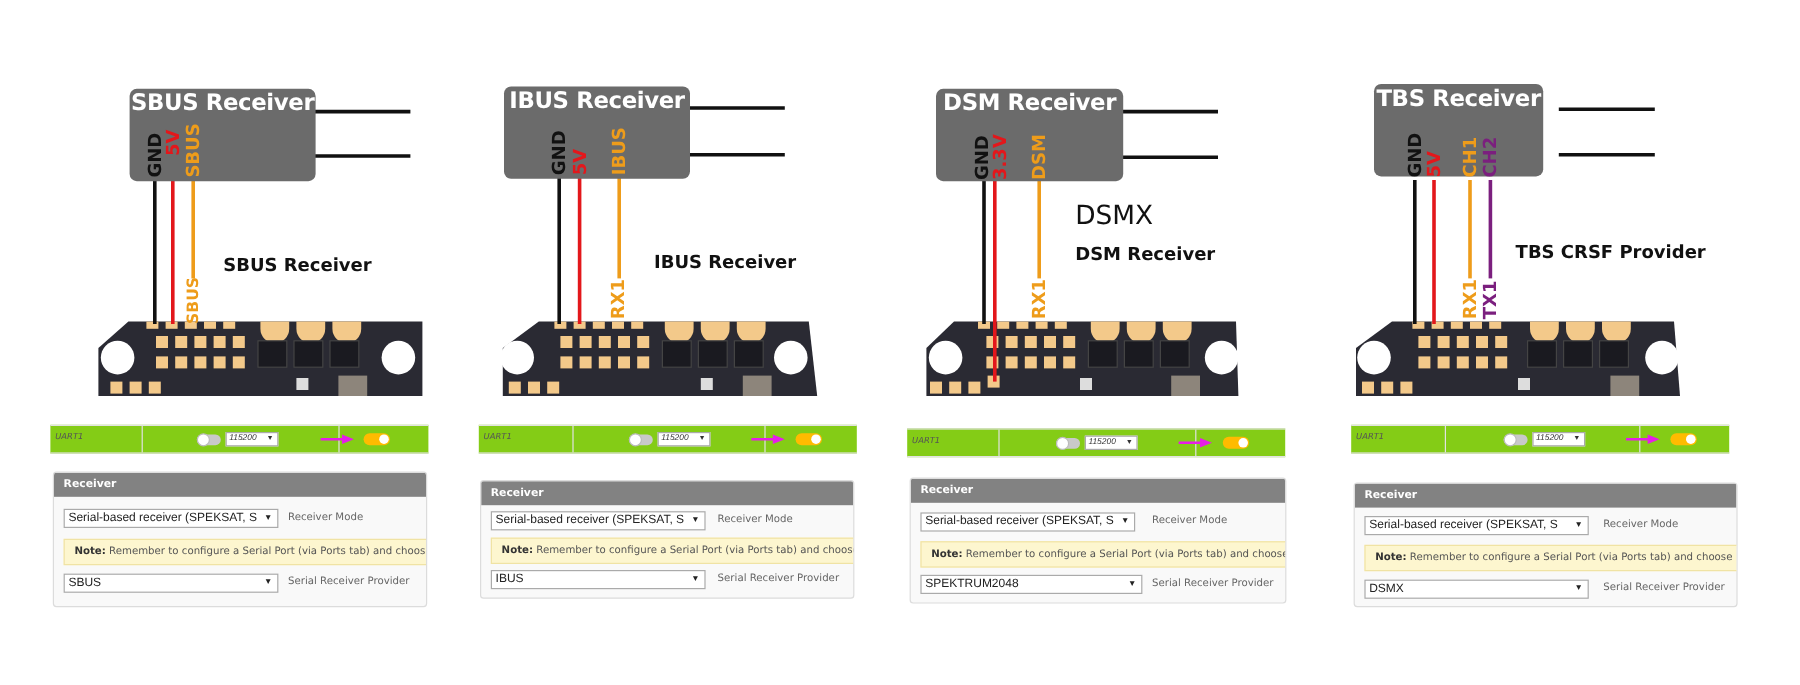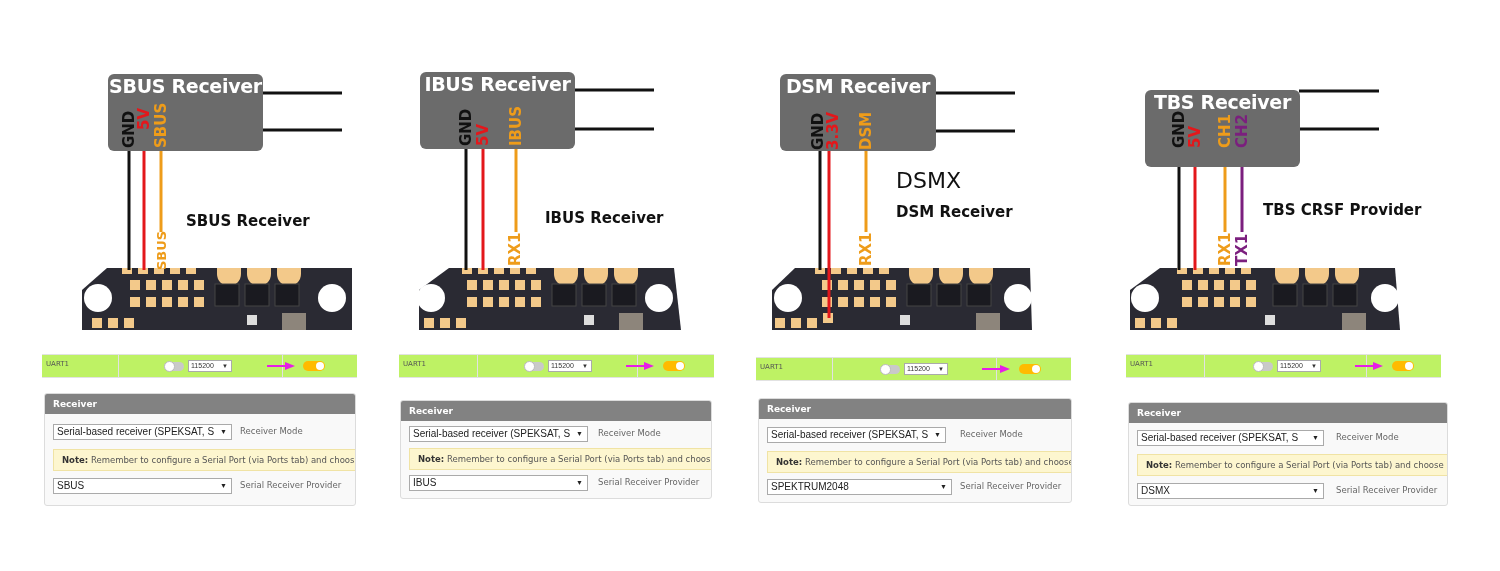--- a/index.html
+++ b/index.html
@@ -7,21 +7,21 @@
   .panel { position: absolute; top: 0; width: 360px; height: 571px; }
   .diagram { position: absolute; left: 0; top: 0; width: 360px; height: 330px; }
   .diagram svg { position: absolute; left: 0; top: 0; }
   .rx-box { position: absolute; background: #6b6b6b; border-radius: 6px; }
   .rx-title { position: absolute; left: 0; right: 0; top: 1px; text-align: center; color: #ffffff; font-weight: bold; font-size: 19px; font-family: "DejaVu Sans", sans-serif; white-space: nowrap; letter-spacing: -0.3px; }
   .pin-label { position: absolute; font-weight: bold; font-size: 15px; font-family: "DejaVu Sans", sans-serif; transform-origin: left top; transform: rotate(-90deg); white-space: nowrap; line-height: 15px; }
   .caption { position: absolute; font-weight: bold; font-size: 15px; color: #111; white-space: nowrap; font-family: "DejaVu Sans", sans-serif; }
   .caption-big { position: absolute; font-size: 22px; color: #111; white-space: nowrap; font-family: "DejaVu Sans", sans-serif; }
 
   
-  .ports-row { position: absolute; height: 22px; border-top: 1px solid #e2e2e2; border-bottom: 1px solid #e2e2e2; background: #bef264; }
+  .ports-row { position: absolute; height: 22px; border-top: 1px solid #e2e2e2; border-bottom: 1px solid #e2e2e2; background: #84cc16; font-style: italic; }
   .ports-cell { position: absolute; top: 0; height: 22px; border-left: 1px solid #e2e2e2; }
   .uart-label { position: absolute; left: 4px; top: 5px; font-size: 7px; color: #555; font-family: "DejaVu Sans", sans-serif; }
   .toggle-off { position: absolute; width: 20px; height: 9px; border-radius: 5px; background: #c9c9c9; }
   .toggle-off::after { content: ""; position: absolute; left: 0; top: -1px; width: 9px; height: 9px; border-radius: 50%; background: #fff; border: 1px solid #bbb; }
   .toggle-on { position: absolute; width: 22px; height: 10px; border-radius: 5px; background: #ffbb00; }
   .toggle-on::after { content: ""; position: absolute; right: 1px; top: 1px; width: 8px; height: 8px; border-radius: 50%; background: #fff; }
   .baud { position: absolute; height: 10px; border: 1px solid #aaa; font-size: 7px; line-height: 10px; padding: 0 2px; color: #333; background: #fff; width: 38px; font-family: "Liberation Sans", sans-serif; }
   .baud .caret { position: absolute; right: 3px; top: 0; font-size: 6px; }
   .arrow { position: absolute; }
 
@@ -311,21 +311,21 @@
             <rect x="238" y="284" width="24" height="22"></rect>
         </g>
         <rect x="247" y="313" width="24" height="17" fill="#8d857b"></rect>
         <rect x="170" y="315" width="10" height="10" fill="#ddd"></rect>
       </g>
       <line x1="84" y1="150" x2="84" y2="270" stroke="#111" stroke-width="3"></line>
       <line x1="100" y1="150" x2="100" y2="270" stroke="#e3171b" stroke-width="3"></line>
       <line x1="130" y1="150" x2="130" y2="232" stroke="#ee9c1a" stroke-width="3"></line>
       <line x1="147" y1="150" x2="147" y2="232" stroke="#7b1f7e" stroke-width="3"></line>
     </svg>
-    <div class="rx-box" style="left:50px; top:90px; width:155px; height:77px;">
+    <div class="rx-box" style="left:50px; top:70px; width:141px; height:77px;">
       <div class="rx-title">TBS Receiver</div>
     </div>
     <div class="pin-label" style="left:77px; top:148px; color:#111;">GND</div>
     <div class="pin-label" style="left:93px; top:148px; color:#e3171b;">5V</div>
     <div class="pin-label" style="left:123px; top:148px; color:#ee9c1a;">CH1</div>
     <div class="pin-label" style="left:140px; top:148px; color:#7b1f7e;">CH2</div>
     <div class="pin-label" style="left:123px; top:266px; color:#ee9c1a;">RX1</div>
     <div class="pin-label" style="left:140px; top:266px; color:#7b1f7e;">TX1</div>
     <div class="caption" style="left:168px; top:201px;">TBS CRSF Provider</div>
   </div>

